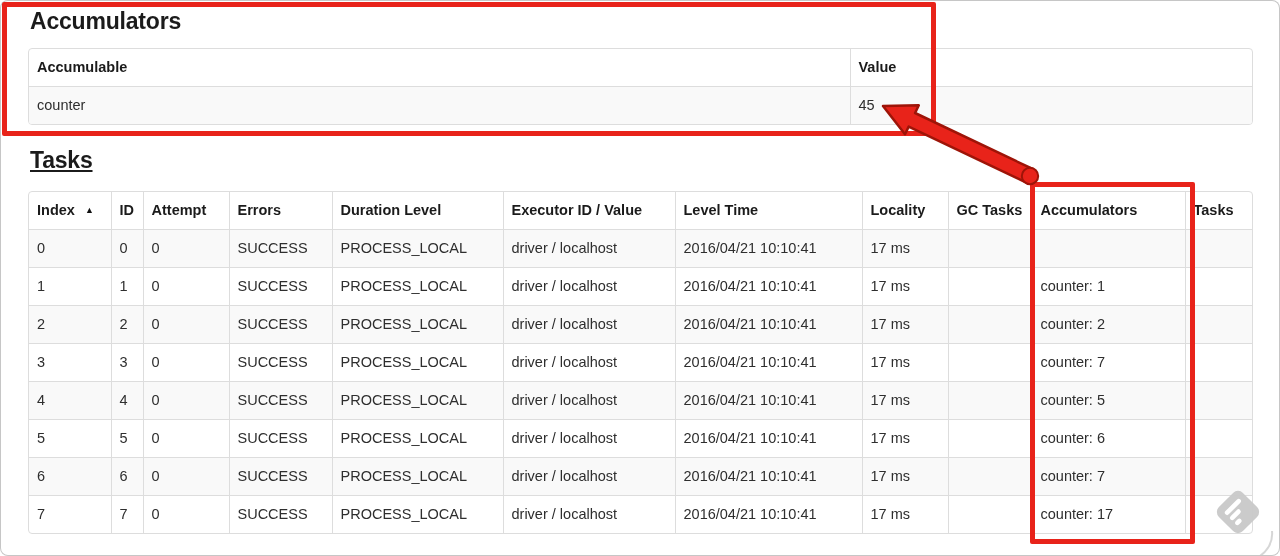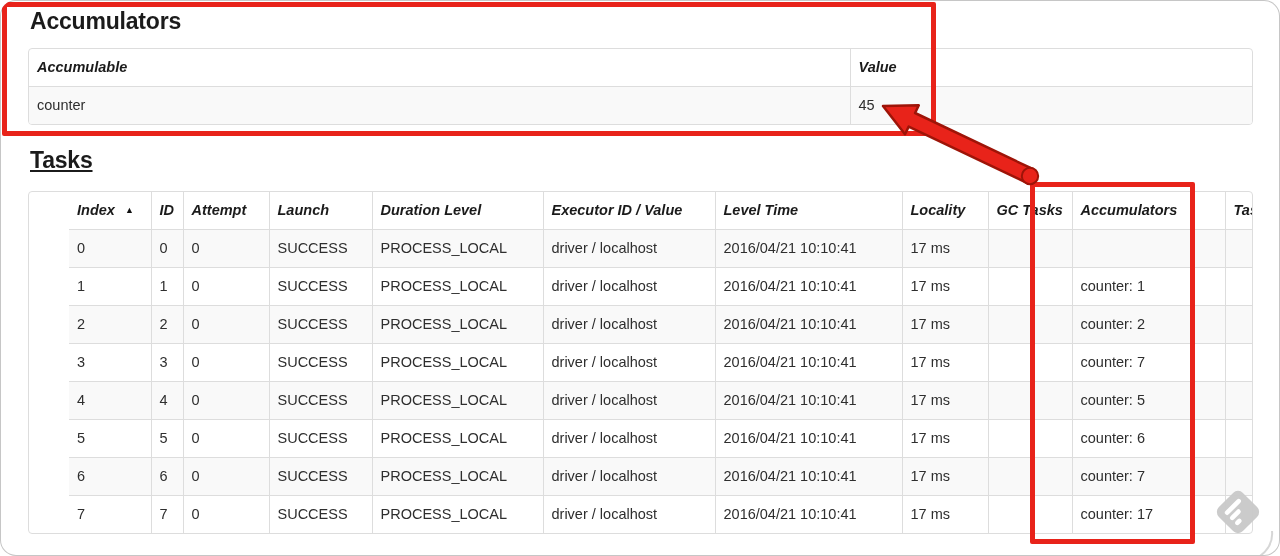--- a/index.html
+++ b/index.html
@@ -1,43 +1,43 @@
 <!DOCTYPE html>
 <html><head>
 <meta charset="utf-8">
 <style>
   html,body{margin:0;padding:0;background:#ffffff;}
   .page{
     position:relative;width:1280px;height:556px;overflow:hidden;
-    background:#ffffff;border-radius:16px;
+    background:#ffffff;border-radius:8px;
     box-shadow:inset 0 0 0 1px #c6c6c6;
     font-family:"Liberation Sans", sans-serif;
     -webkit-font-smoothing:antialiased;
   }
   .section-title{
     position:absolute;left:30px;margin:0;
     font-size:23px;font-weight:700;color:#1b1b1b;letter-spacing:-0.2px;
   }
   #acc-title{top:8px;}
   #tasks-title{top:147px;text-decoration:underline;}
   .tbl-wrap{
     position:absolute;left:28px;box-sizing:border-box;
     border:1px solid #dddddd;border-radius:4px;overflow:hidden;background:#fff;
   }
   #acc-table-wrap{top:48px;width:1225px;}
-  #tasks-table-wrap{top:191px;width:1225px;padding-left:40px;}
+  #tasks-table-wrap{top:191px;width:1225px;}
   table{border-collapse:collapse;table-layout:fixed;width:100%;}
   th,td{
     box-sizing:border-box;text-align:left;vertical-align:middle;
     padding:8px 8px;line-height:21px;font-size:14.5px;
     overflow:hidden;white-space:nowrap;
     border-left:1px solid #dddddd;
   }
   th:first-child,td:first-child{border-left:none;}
-  th{font-weight:700;color:#1b1b1b;font-style:italic;}
+  th{font-weight:700;color:#1b1b1b;}
   td{color:#2e2e2e;font-weight:400;}
   tbody td{border-top:1px solid #dddddd;}
   tbody tr:nth-child(odd) td{background:#f9f9f9;}
   .sort-icon{font-size:9px;margin-left:10px;color:#111;vertical-align:2px;}
   
   .hl-box{
     position:absolute;box-sizing:border-box;border:5px solid #e8231a;
     border-radius:2px;pointer-events:none;z-index:6;
   }
   #hl-box-accumulators{left:2px;top:2px;width:934px;height:134px;}
@@ -89,21 +89,21 @@
         <col style="width:153px">
           <col style="width:67px">
       </colgroup>
       <thead>
         <tr>
           <th>
             <span>Index</span><span class="sort-icon">▲</span>
           </th>
           <th>ID</th>
           <th>Attempt</th>
-          <th>Launch</th>
+          <th>Errors</th>
           <th>Duration Level</th>
           <th>Executor ID / Value</th>
           <th>Level Time</th>
           <th>Locality</th>
           <th>GC Tasks</th>
           <th>Accumulators</th>
           <th>Tasks</th>
         </tr>
       </thead>
       <tbody>

